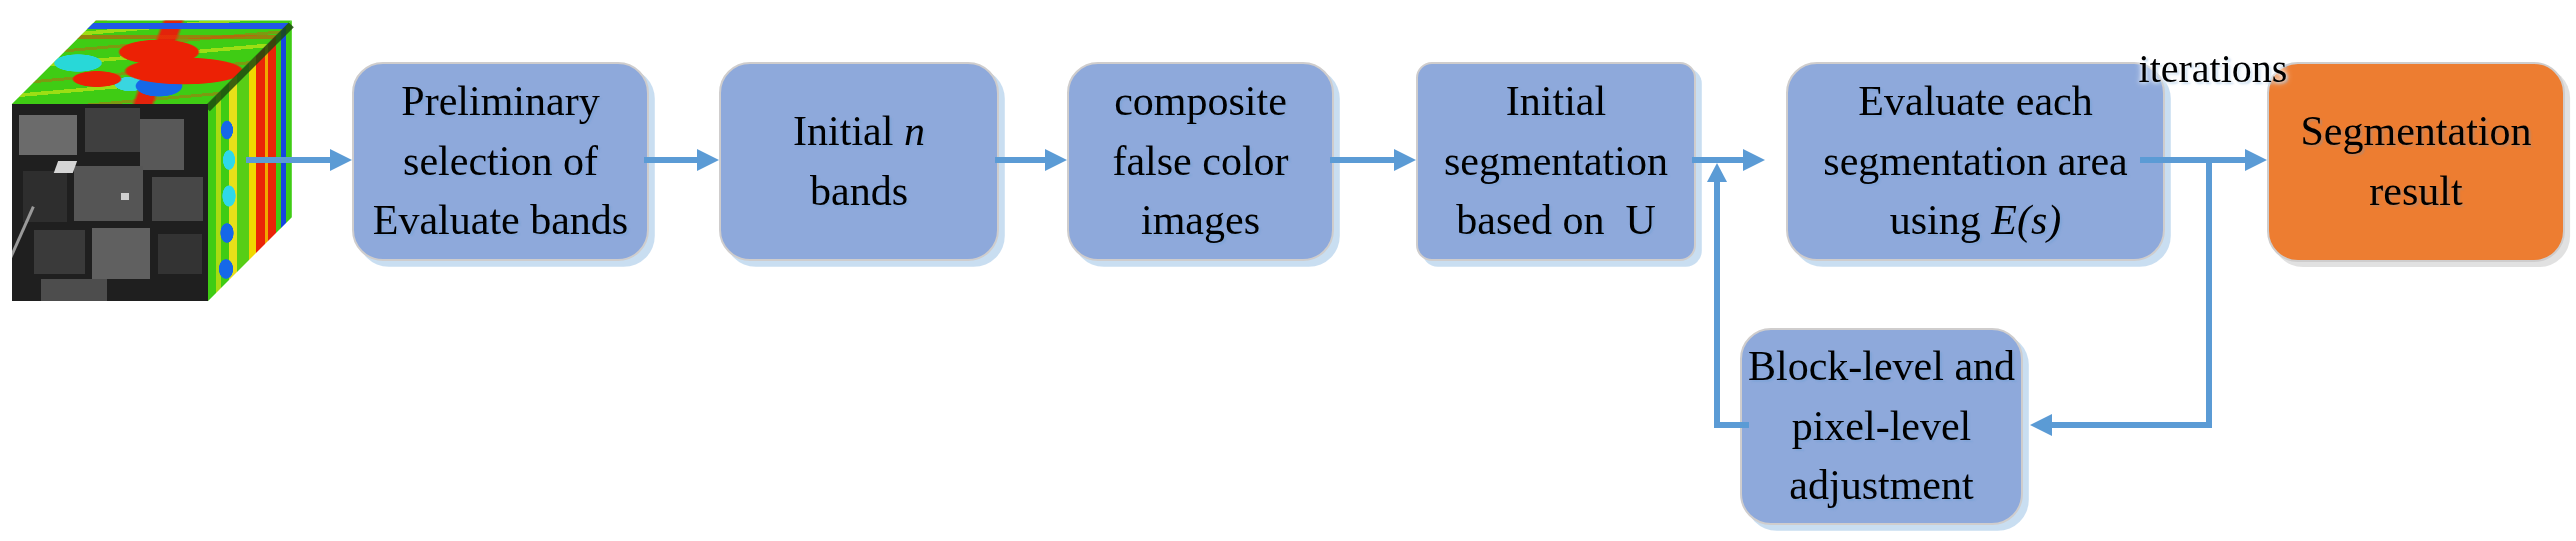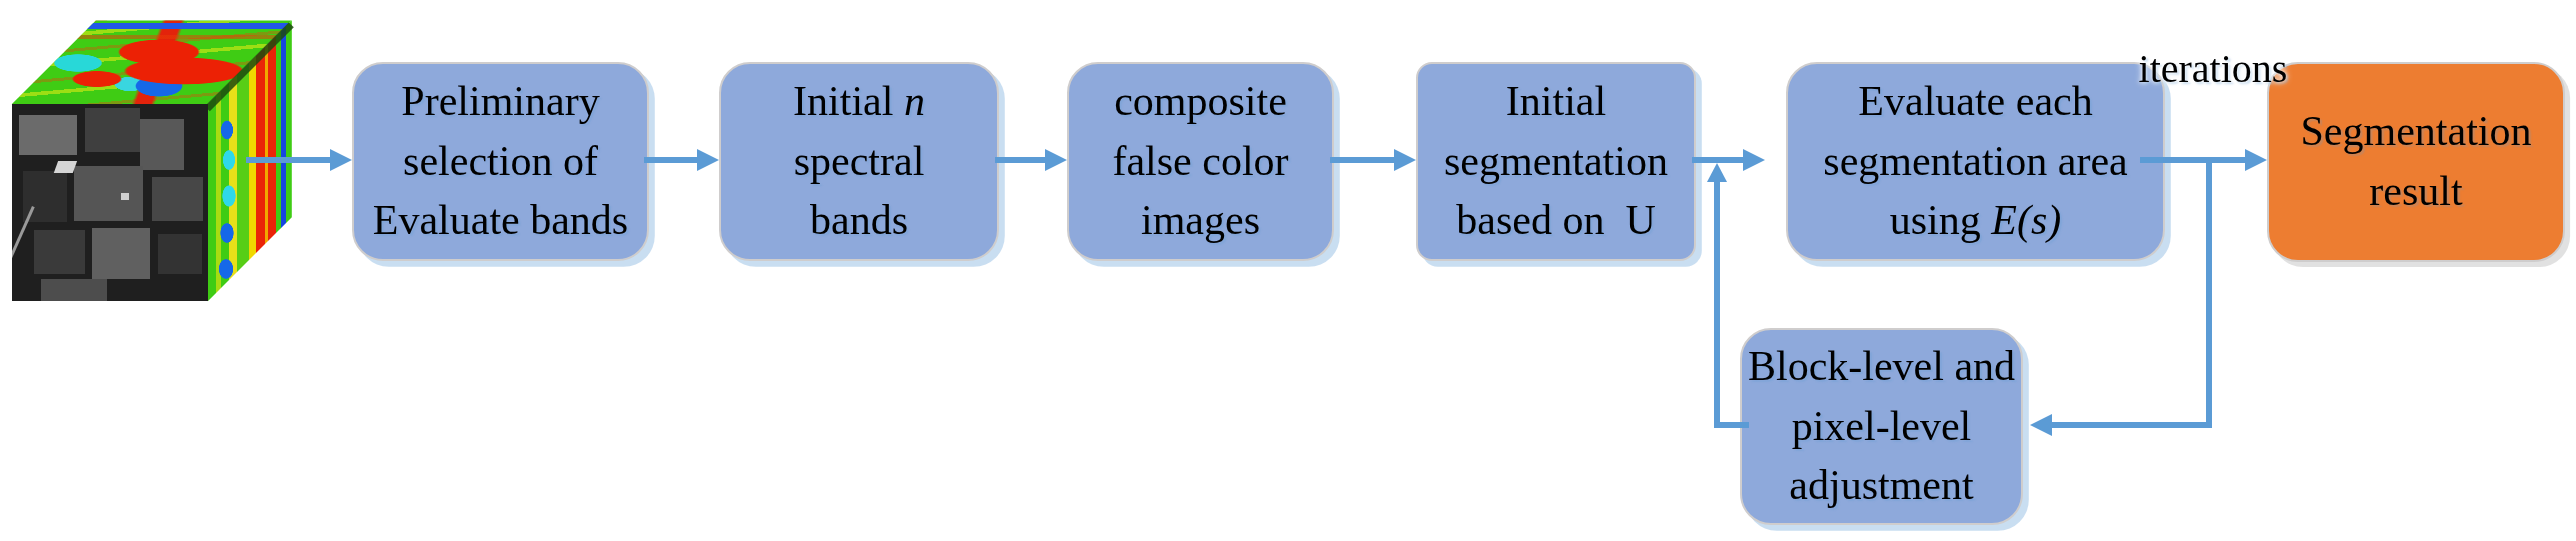--- a/index.html
+++ b/index.html
@@ -112,21 +112,20 @@
   </div>
 
   <div class="box" style="left:352px;top:62px;width:293px;height:195px;">
     <span class="ln">Preliminary</span>
     <span class="ln">selection of</span>
     <span class="ln">Evaluate bands</span>
   </div>
 
   <div class="box" style="left:719px;top:62px;width:276px;height:195px;">
     <span class="ln"><span>Initial </span><i>n</i></span>
-    <span class="ln">spectral</span>
     <span class="ln">bands</span>
   </div>
 
   <div class="box" style="left:1067px;top:62px;width:263px;height:195px;">
     <span class="ln">composite</span>
     <span class="ln">false color</span>
     <span class="ln">images</span>
   </div>
 
   <div class="box" style="left:1416px;top:62px;width:276px;height:195px;border-radius:16px;">

